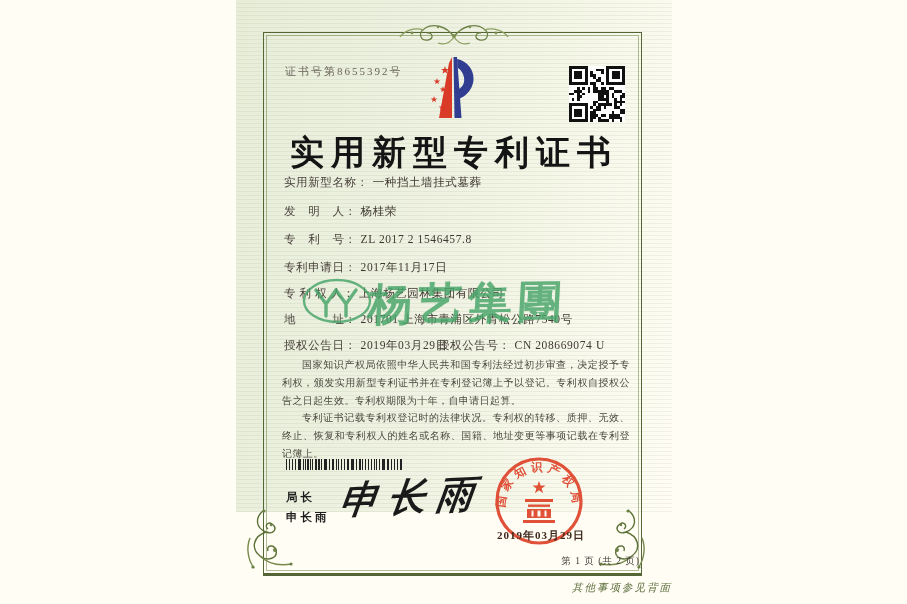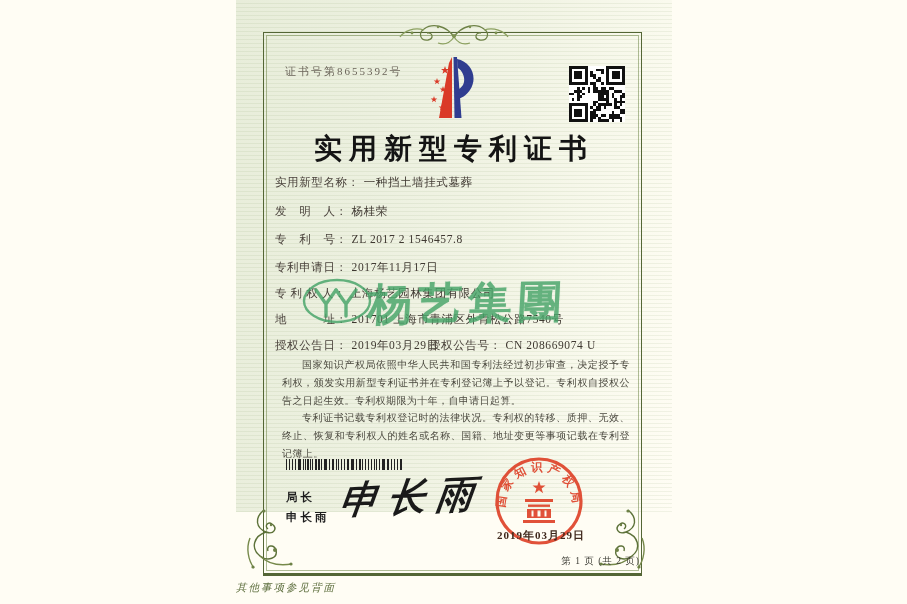--- a/index.html
+++ b/index.html
@@ -25,24 +25,24 @@
     position:absolute;inset:2px;border:1px solid rgba(112,134,72,.55);
   }
   .cert-no{
     position:absolute;left:49px;top:64px;font-size:11px;color:#6b655a;
     letter-spacing:2px;
   }
   .logo{position:absolute;left:192px;top:56px;width:48px;height:66px;}
   .qr{position:absolute;left:333px;top:66px;width:56px;height:56px;background:#fff;}
   .title{
     position:absolute;left:0;top:130px;width:100%;text-align:center;
-    font-size:28px;font-weight:700;color:#141414;letter-spacing:7px;white-space:nowrap;
+    font-size:34px;font-weight:700;color:#141414;letter-spacing:7px;white-space:nowrap;
   }
   .row{
-    position:absolute;left:39px;width:345px;font-size:11.5px;color:#48403a;
+    position:absolute;left:48px;width:345px;font-size:11.5px;color:#48403a;
     letter-spacing:.6px;white-space:nowrap;
   }
   .row .lab{color:#4a423c;}
   .row .val{margin-left:4px;color:#3f3831;}
   .r1{top:175px}.r2{top:204px}.r3{top:232px}.r4{top:260px}.r5{top:286px}.r6{top:312px}.r7{top:338px}
   .grant2{position:absolute;left:154px;top:0;}
   .paras{
     position:absolute;left:46px;top:356px;width:348px;
     font-size:10px;line-height:1.78;color:#4c4a40;
     letter-spacing:.4px;text-align:justify;
@@ -70,21 +70,21 @@
   .seal{position:absolute;left:257px;top:455px;width:92px;height:92px;opacity:.88;z-index:4;}
   .seal-date{
     position:absolute;left:255px;top:528px;width:100px;text-align:center;
     font-size:11px;font-weight:700;color:#40291d;letter-spacing:1px;z-index:5;white-space:nowrap;
   }
   .page-info{
     position:absolute;left:27px;top:555px;width:377px;text-align:right;
     font-size:9.5px;color:#3c3c34;letter-spacing:1px;
   }
   .back-note{
-    position:absolute;left:0;top:581px;width:100%;text-align:left;
+    position:absolute;left:0;top:581px;width:100%;text-align:right;
     font-size:10.5px;color:#5e6f3e;font-style:italic;letter-spacing:2px;
   }
   .ornament{position:absolute;pointer-events:none;}
   .orn-top{left:50%;top:21px;transform:translateX(-50%);}
   .orn-bl{left:8px;top:508px;}
   .orn-br{left:360px;top:508px;transform:scaleX(-1);}
 </style>
 </head>
 <body>
 

